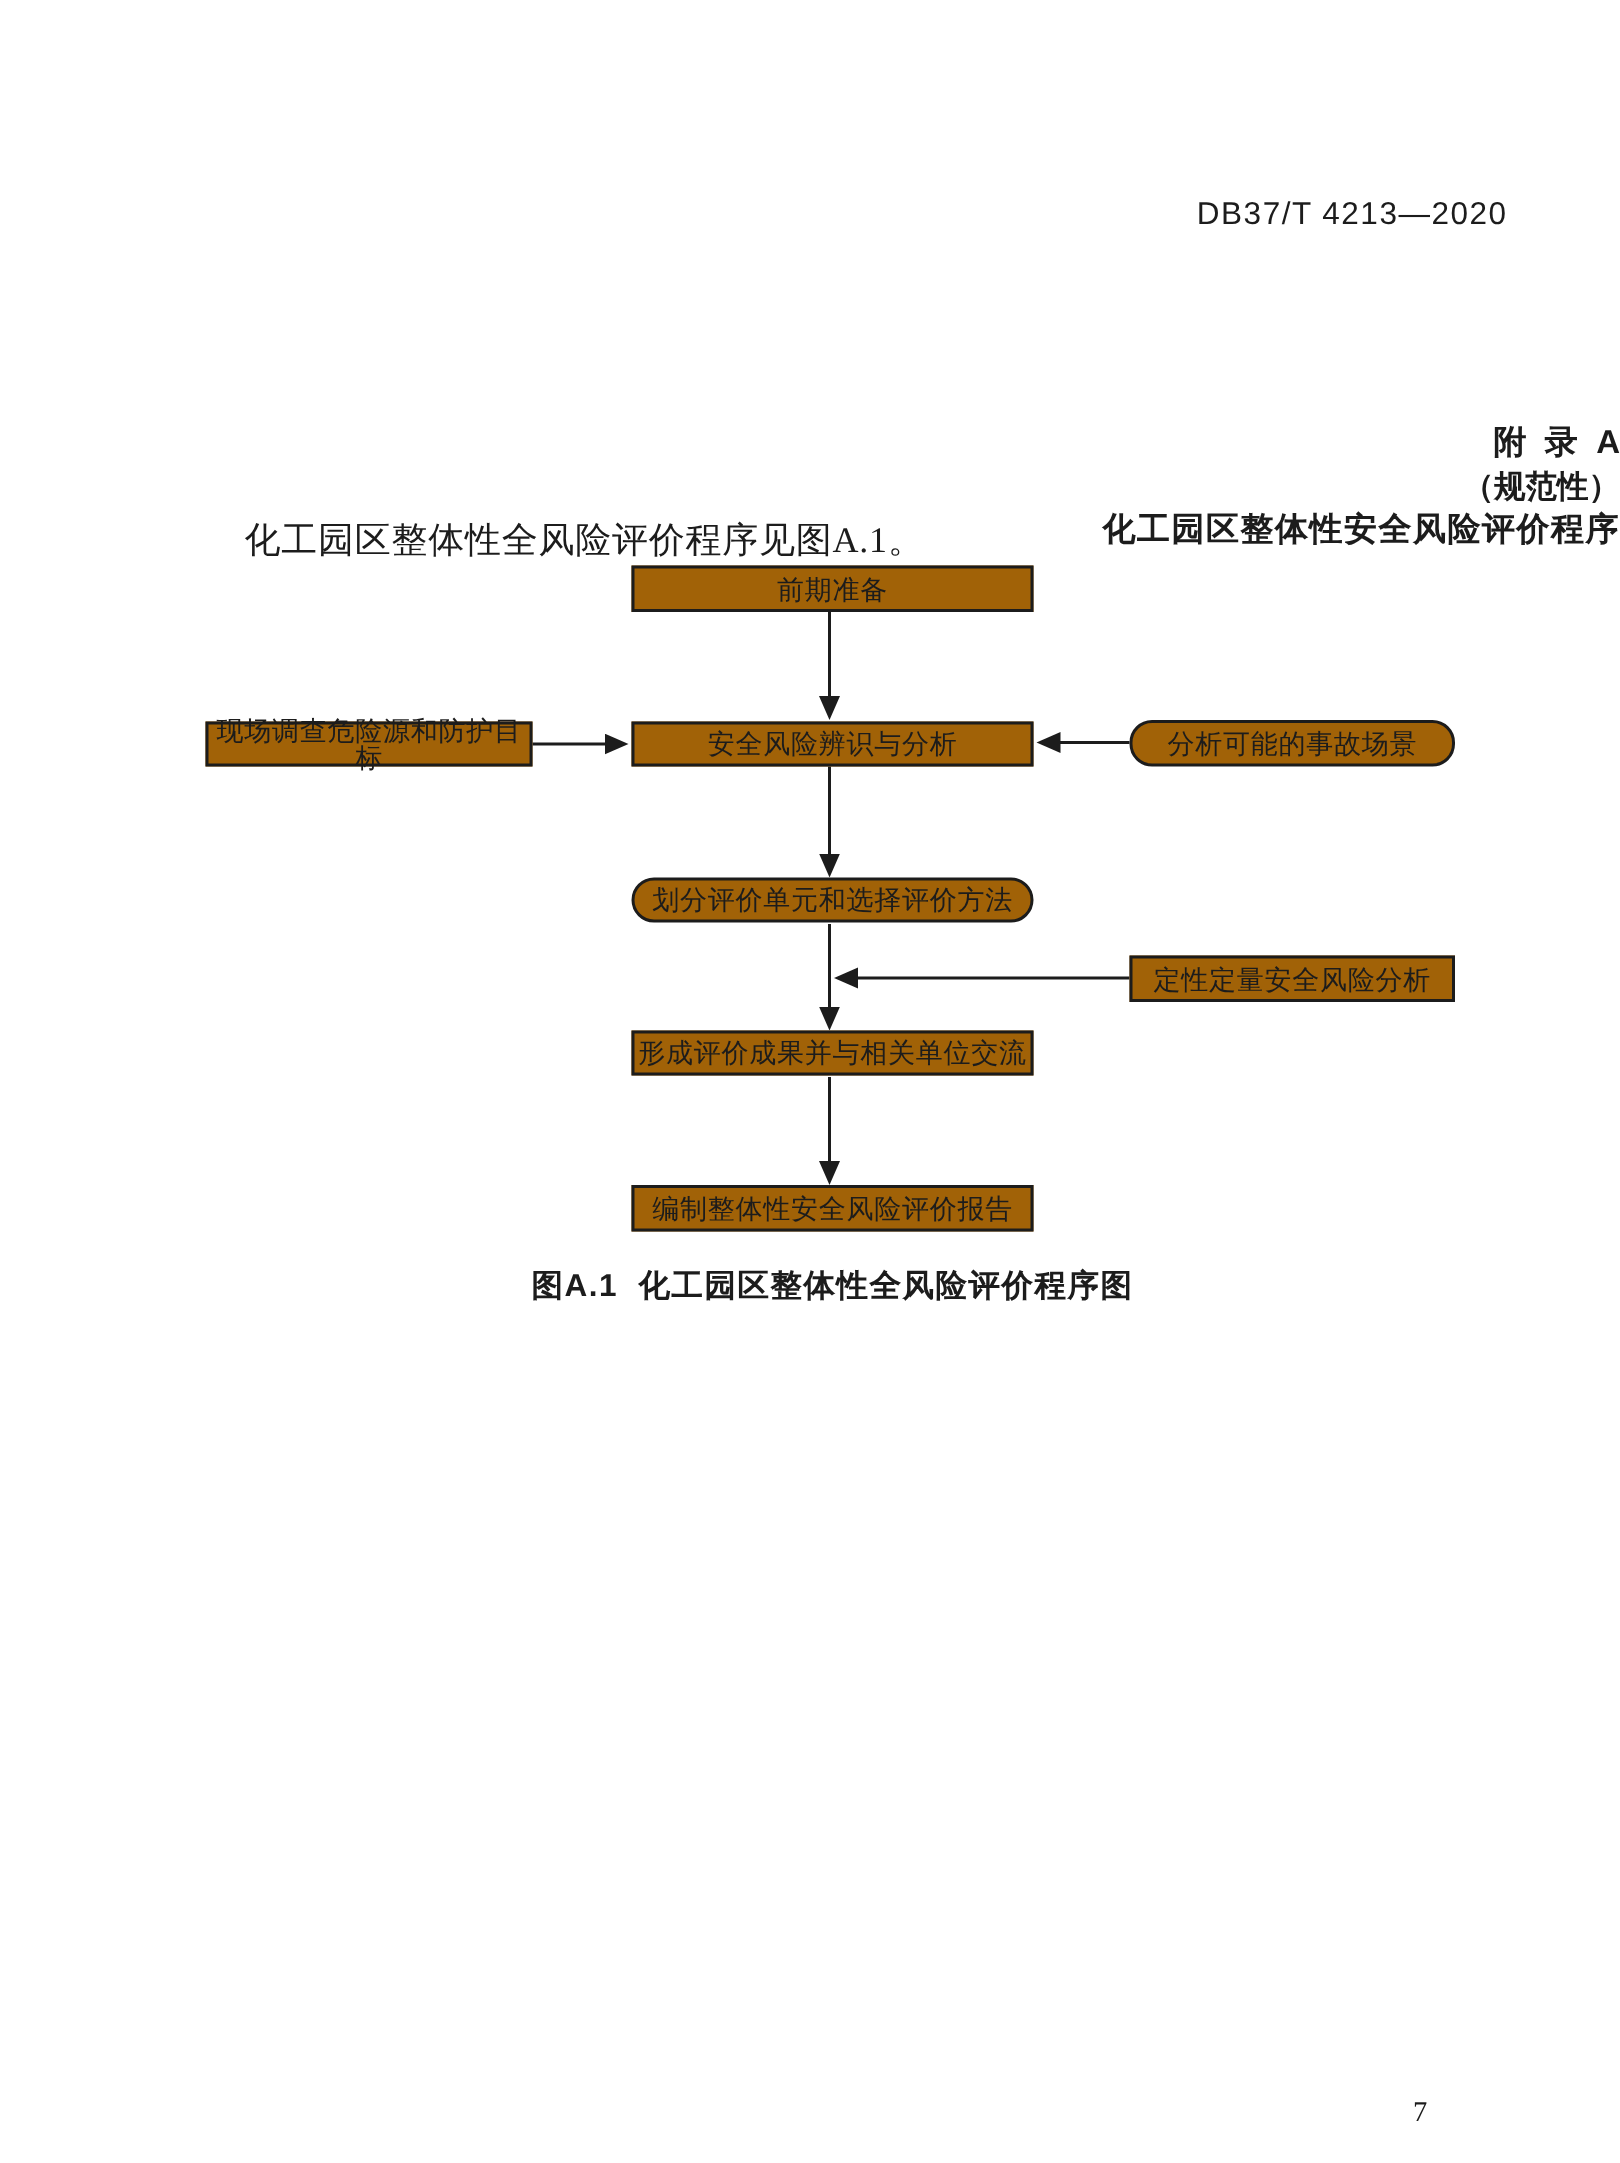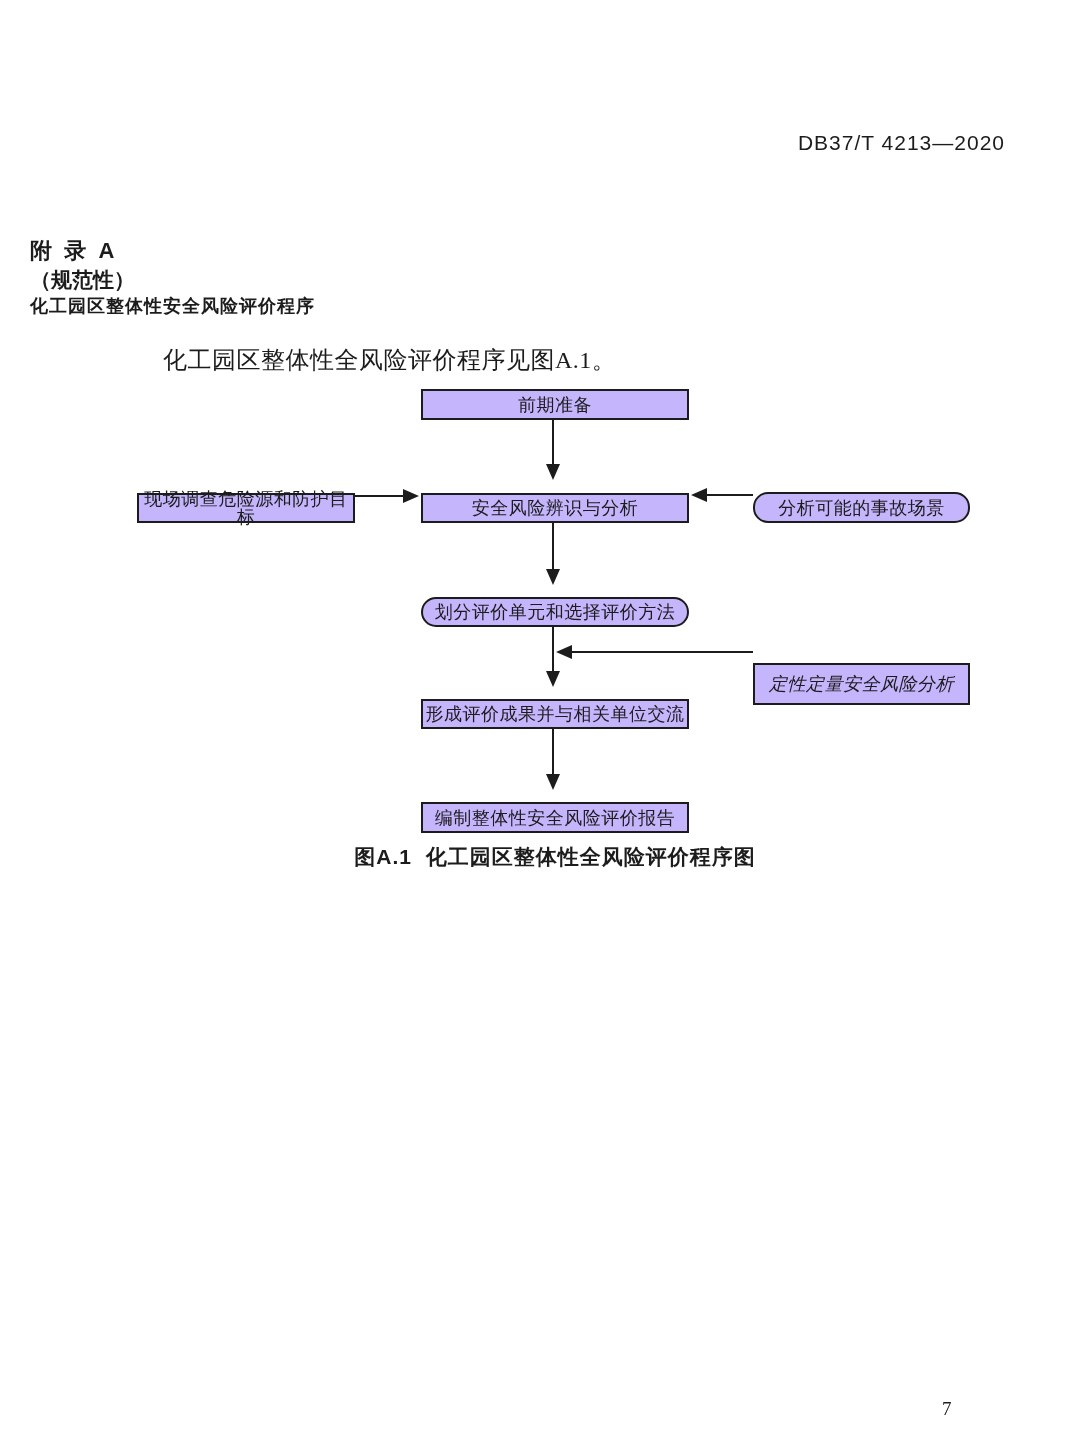--- a/index.html
+++ b/index.html
@@ -24,28 +24,29 @@
     font-family: "Liberation Sans", sans-serif;
     font-size: 21px;
     letter-spacing: 1px;
     font-weight: 500;
     white-space: pre;
   }
   .title-block {
     position: absolute;
     left: 30px;
     width: 1050px;
-    text-align: left;
+    text-align: right;
     font-family: "Liberation Sans", sans-serif;
     font-weight: bold;
     white-space: pre;
+    margin-top: 44px;
   }
   .title-line1 { top: 236px; font-size: 22px; }
   .title-line2 { top: 266px; font-size: 21px; }
-  .title-line3 { top: 294px; font-size: 18px; letter-spacing: 1px; }
+  .title-line3 { top: 294px; font-size: 22px; letter-spacing: 1px; }
   .intro-text {
     position: absolute;
     left: 163px;
     top: 344px;
     font-size: 24px;
     letter-spacing: 0.5px;
     white-space: pre;
   }
   .flowchart {
     position: absolute;
@@ -57,36 +58,35 @@
     position: absolute;
     left: 0; top: 0;
     width: 1080px;
     height: 1442px;
     pointer-events: none;
   }
   .flow-box {
     position: absolute;
     box-sizing: border-box;
     border: 2px solid #1c1c1c;
-    background: #c4b5fd;
+    background: #a16207;
     display: flex;
     align-items: center;
     justify-content: center;
     font-size: 18px;
     letter-spacing: 0.5px;
     line-height: 1;
     text-align: center;
-    margin-top: 12px;
   }
   .box-preparation      { left: 421px; top: 377px; width: 268px; height: 31px; }
   .box-site-survey      { left: 137px; top: 481px; width: 218px; height: 30px; }
   .box-risk-identify    { left: 421px; top: 481px; width: 268px; height: 30px; }
   .box-accident-scene   { left: 753px; top: 480px; width: 217px; height: 31px; border-radius: 15px; }
   .box-unit-division    { left: 421px; top: 585px; width: 268px; height: 30px; border-radius: 15px; }
-  .box-qual-quant       { left: 753px; top: 651px; width: 217px; height: 42px; font-style: italic; }
+  .box-qual-quant       { left: 753px; top: 637px; width: 217px; height: 31px; }
   .box-results-exchange { left: 421px; top: 687px; width: 268px; height: 30px; }
   .box-report           { left: 421px; top: 790px; width: 268px; height: 31px; }
   .figure-caption {
     position: absolute;
     left: 30px;
     top: 843px;
     width: 1050px;
     text-align: center;
     font-family: "Liberation Sans", sans-serif;
     font-weight: bold;

